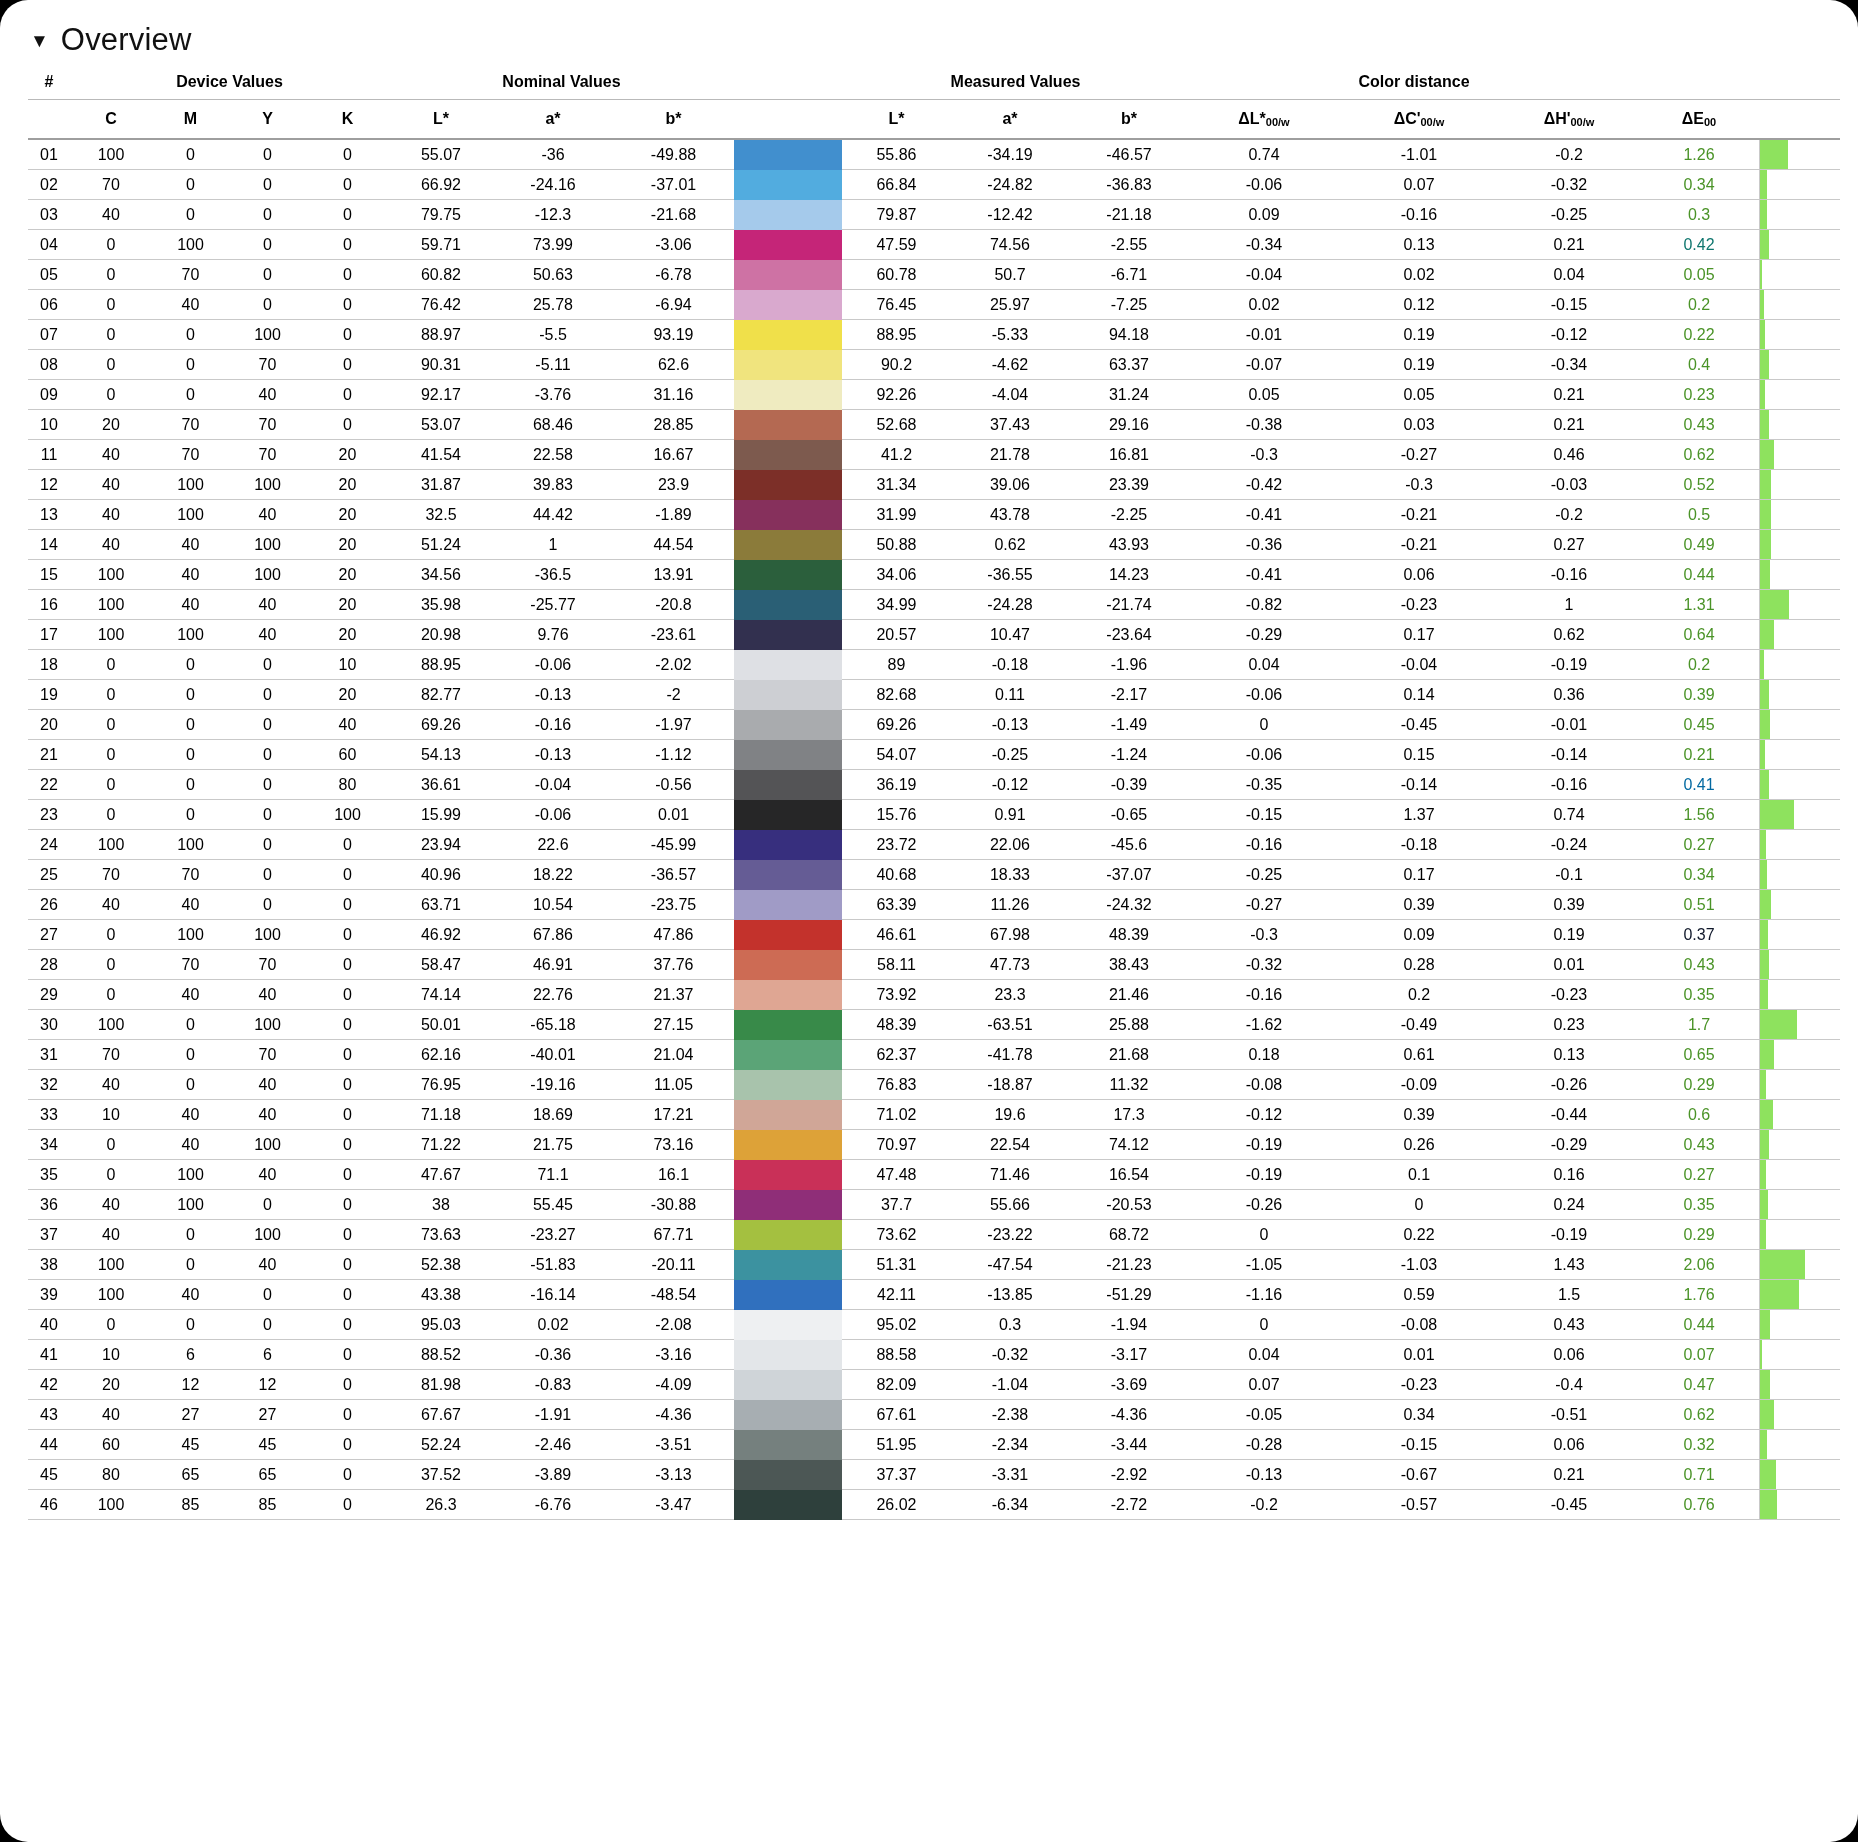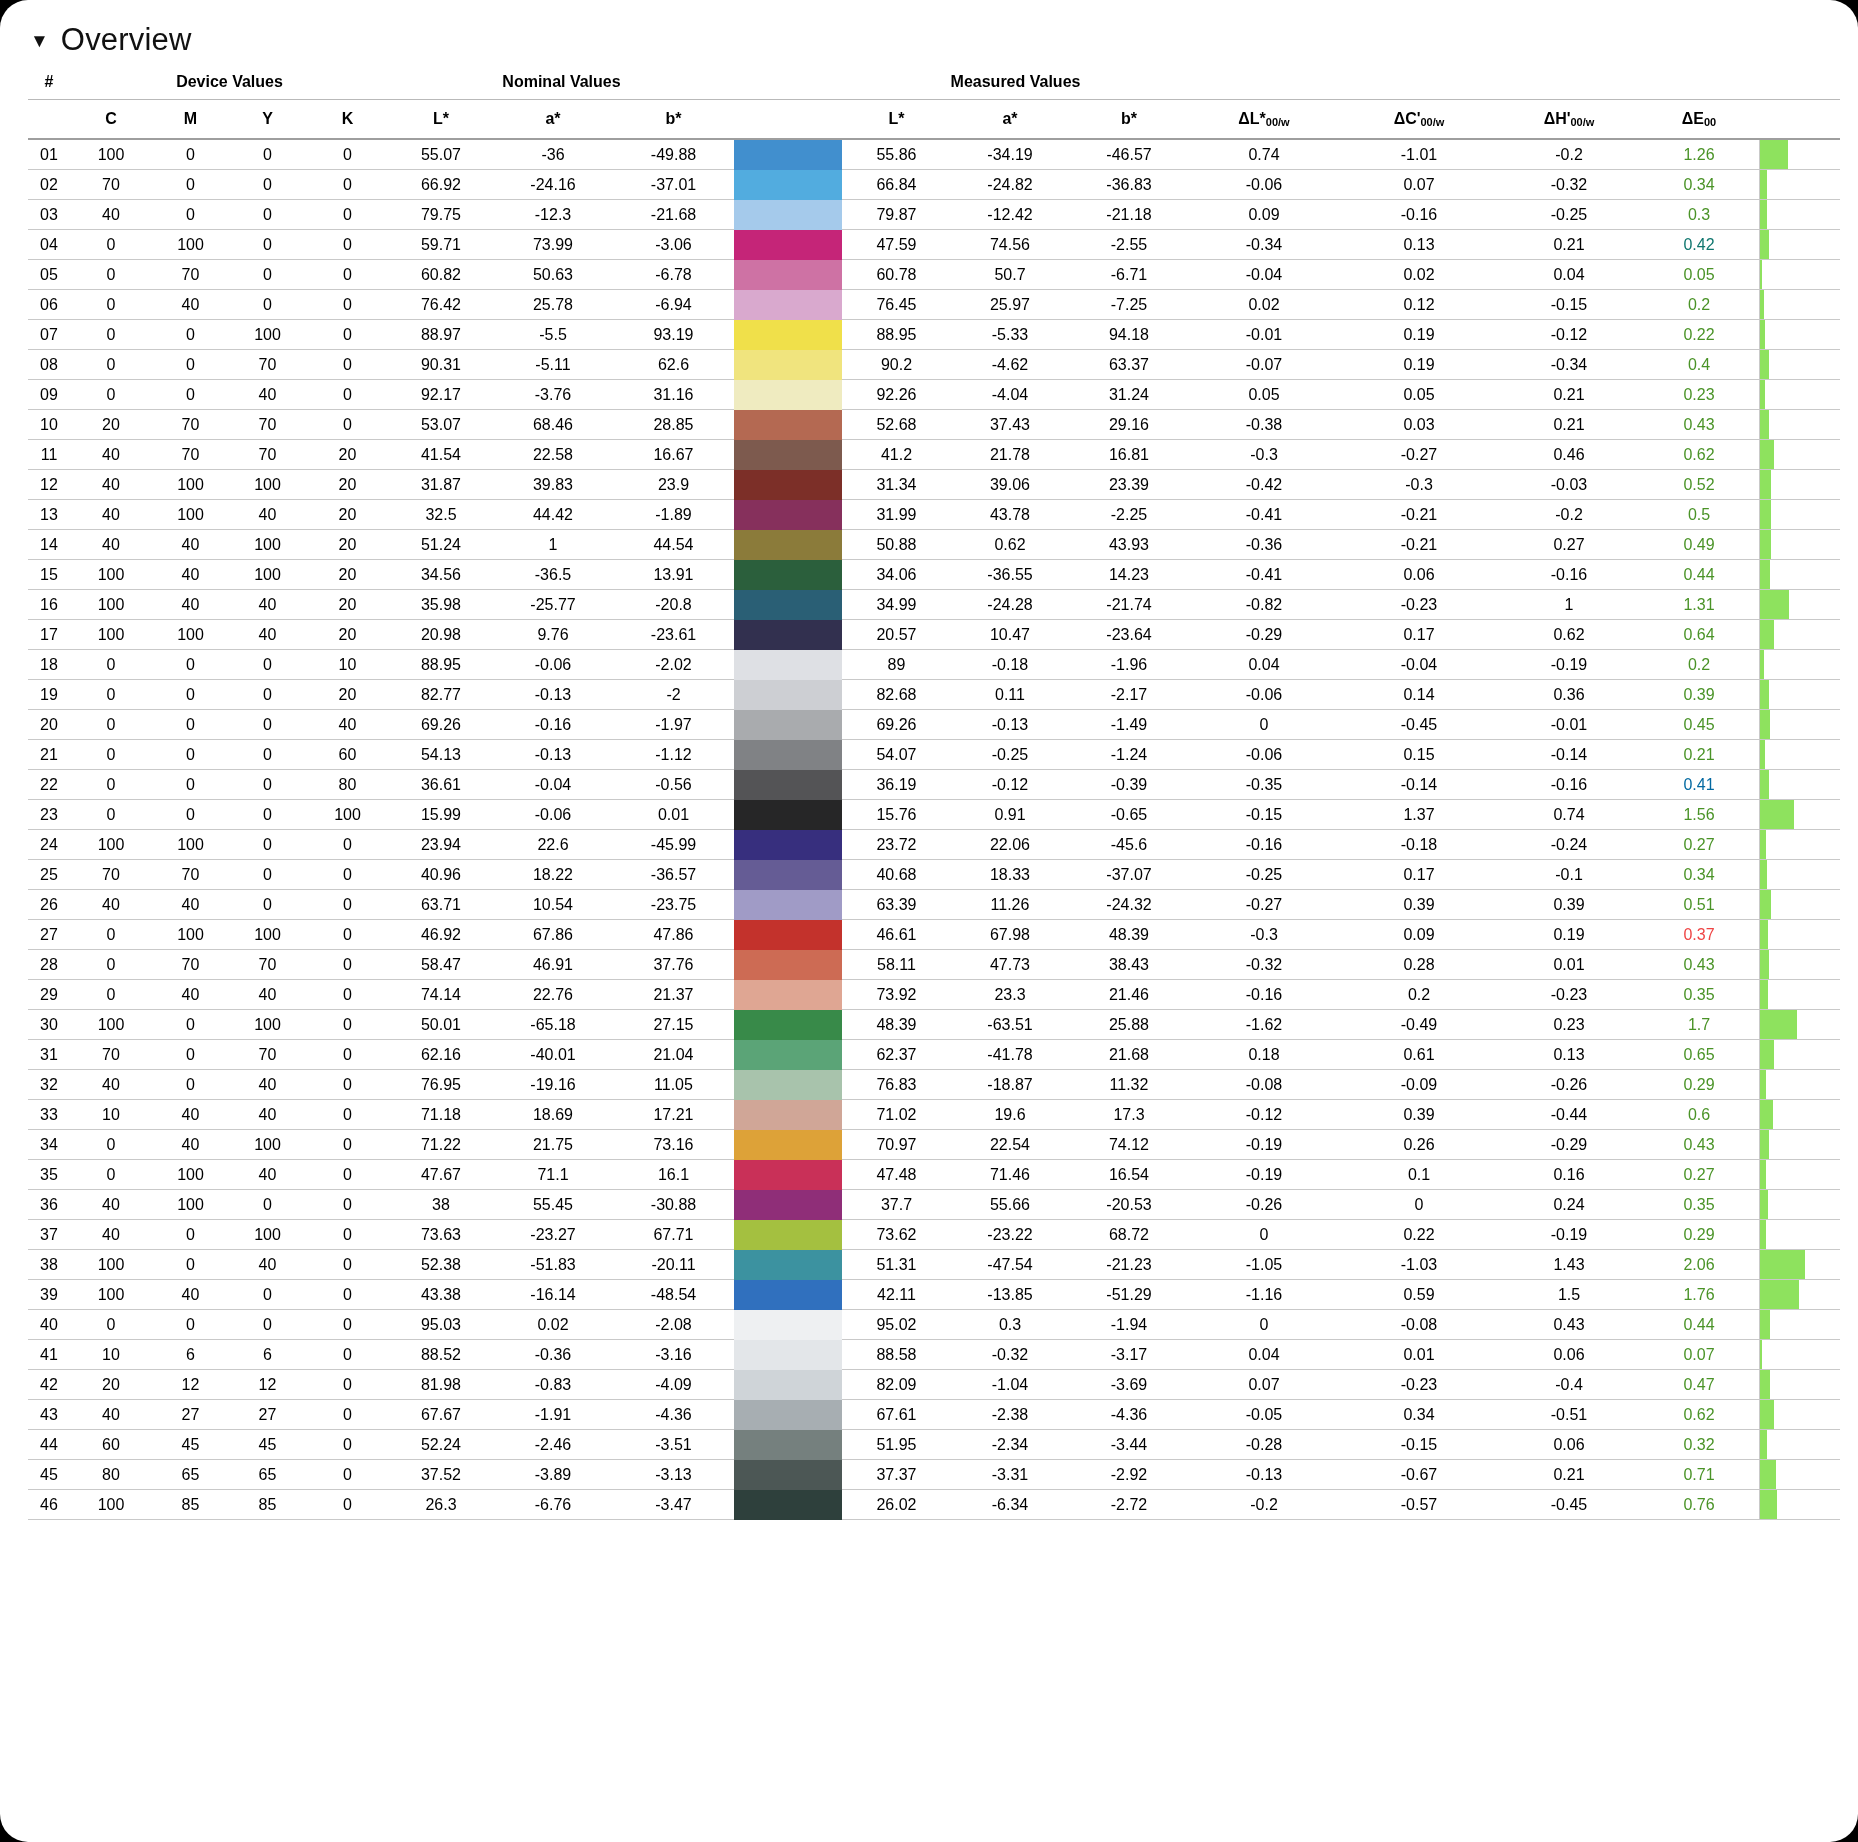--- a/index.html
+++ b/index.html
@@ -55,20 +55,21 @@
   </div>
 
   <div class="tbl">
 
     <div class="row grow-row">
       <div class="cell co-num">#</div>
       <div class="cell co-dev">Device Values</div>
       <div class="cell co-nom">Nominal Values</div>
       <div class="cell co-sw hdr-empty"></div>
       <div class="cell co-meas">Measured Values</div>
+      <div class="cell co-dist">Color distance</div>
       <div class="cell co-de"></div>
       <div class="cell co-bar"></div>
     </div>
 
     <div class="row subhead-row">
       <div class="cell co-num"></div>
       <div class="cell co-c">C</div>
       <div class="cell co-m">M</div>
       <div class="cell co-y">Y</div>
       <div class="cell co-k">K</div>
@@ -680,21 +681,21 @@
     <div class="cell co-nl">46.92</div>
     <div class="cell co-na">67.86</div>
     <div class="cell co-nb">47.86</div>
     <div class="cell co-sw swatch-cell" style="background: rgb(195, 50, 44);"></div>
     <div class="cell co-ml">46.61</div>
     <div class="cell co-ma">67.98</div>
     <div class="cell co-mb">48.39</div>
     <div class="cell co-dl">-0.3</div>
     <div class="cell co-dc">0.09</div>
     <div class="cell co-dh">0.19</div>
-    <div class="cell co-de" style="color: #ef4444;">0.37</div>
+    <div class="cell co-de" style="color: #0f172a;">0.37</div>
     <div class="cell co-bar bar-cell">
       <div class="bar" style="background: rgb(142, 226, 94); width: 8.14px;"></div>
     </div>
   </div>
 
   <div class="row data-row">
     <div class="cell co-num">28</div>
     <div class="cell co-c">0</div>
     <div class="cell co-m">70</div>
     <div class="cell co-y">70</div>

